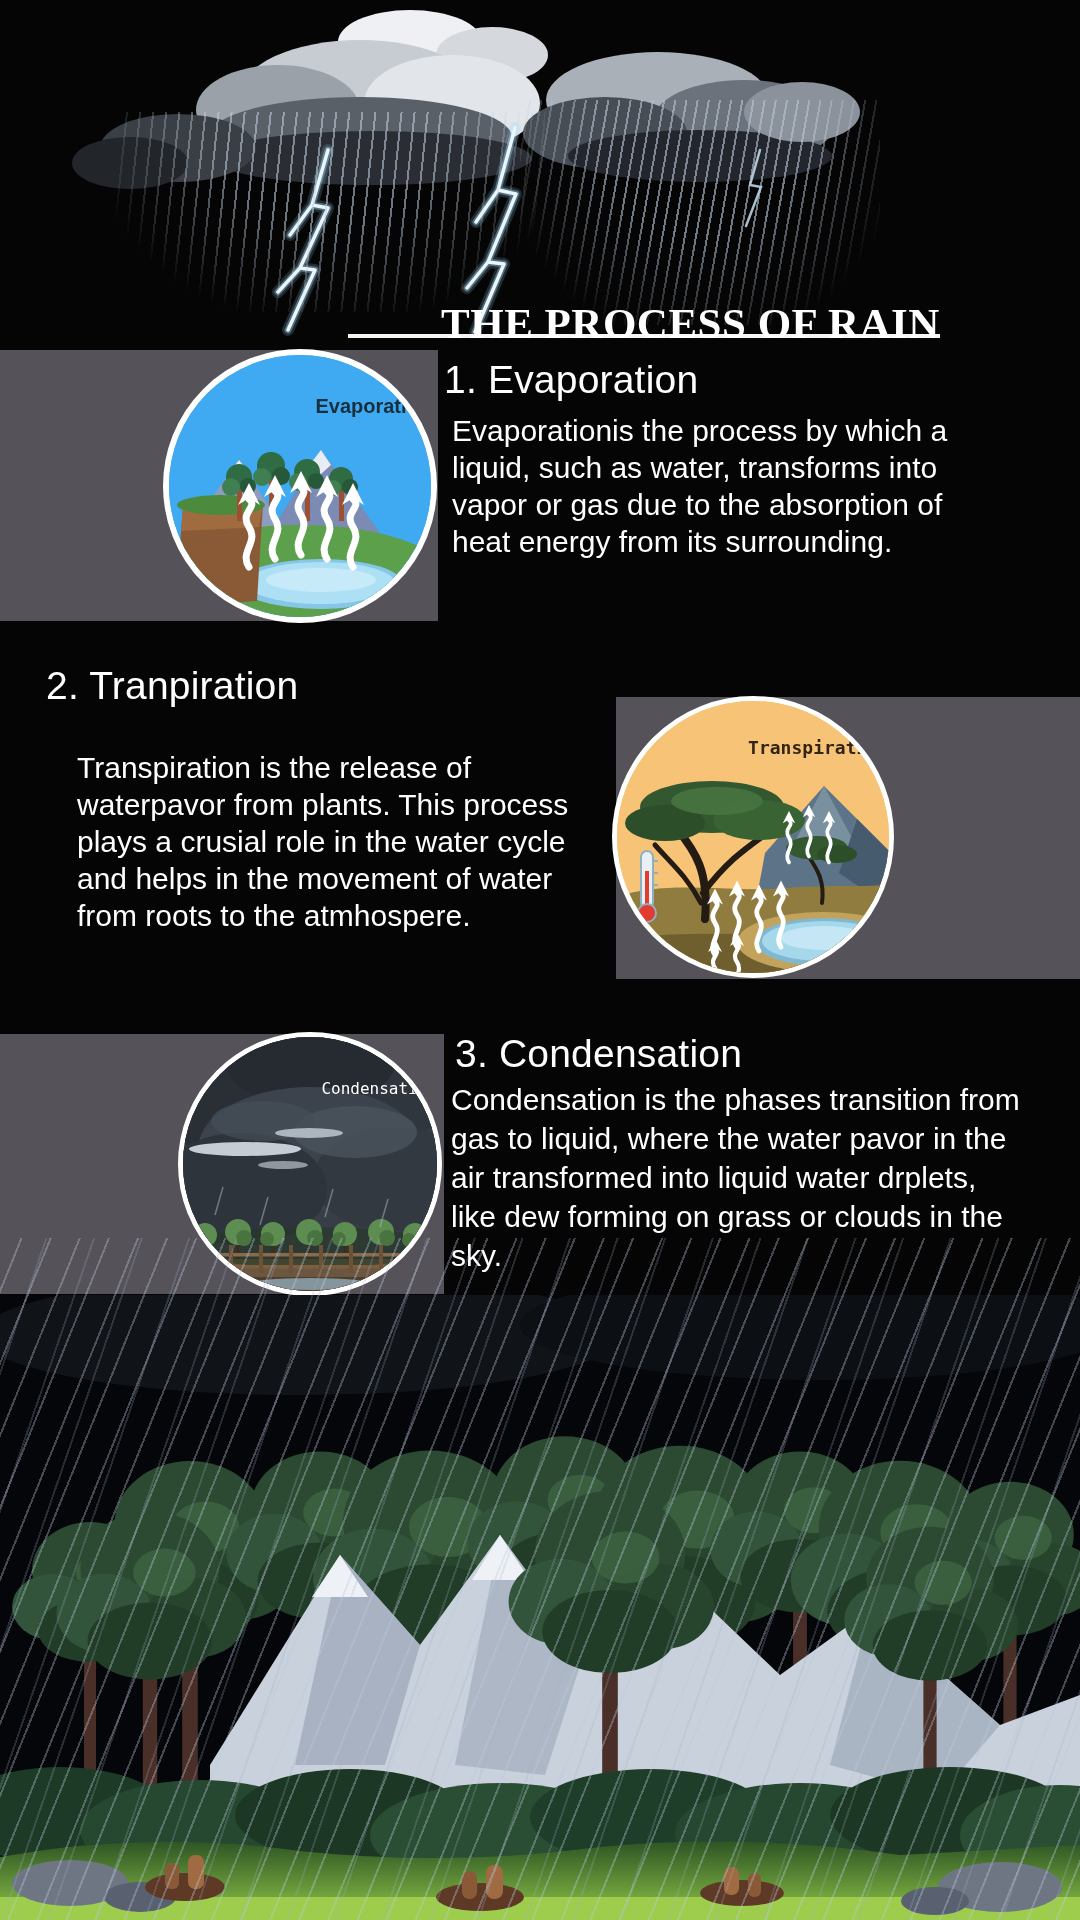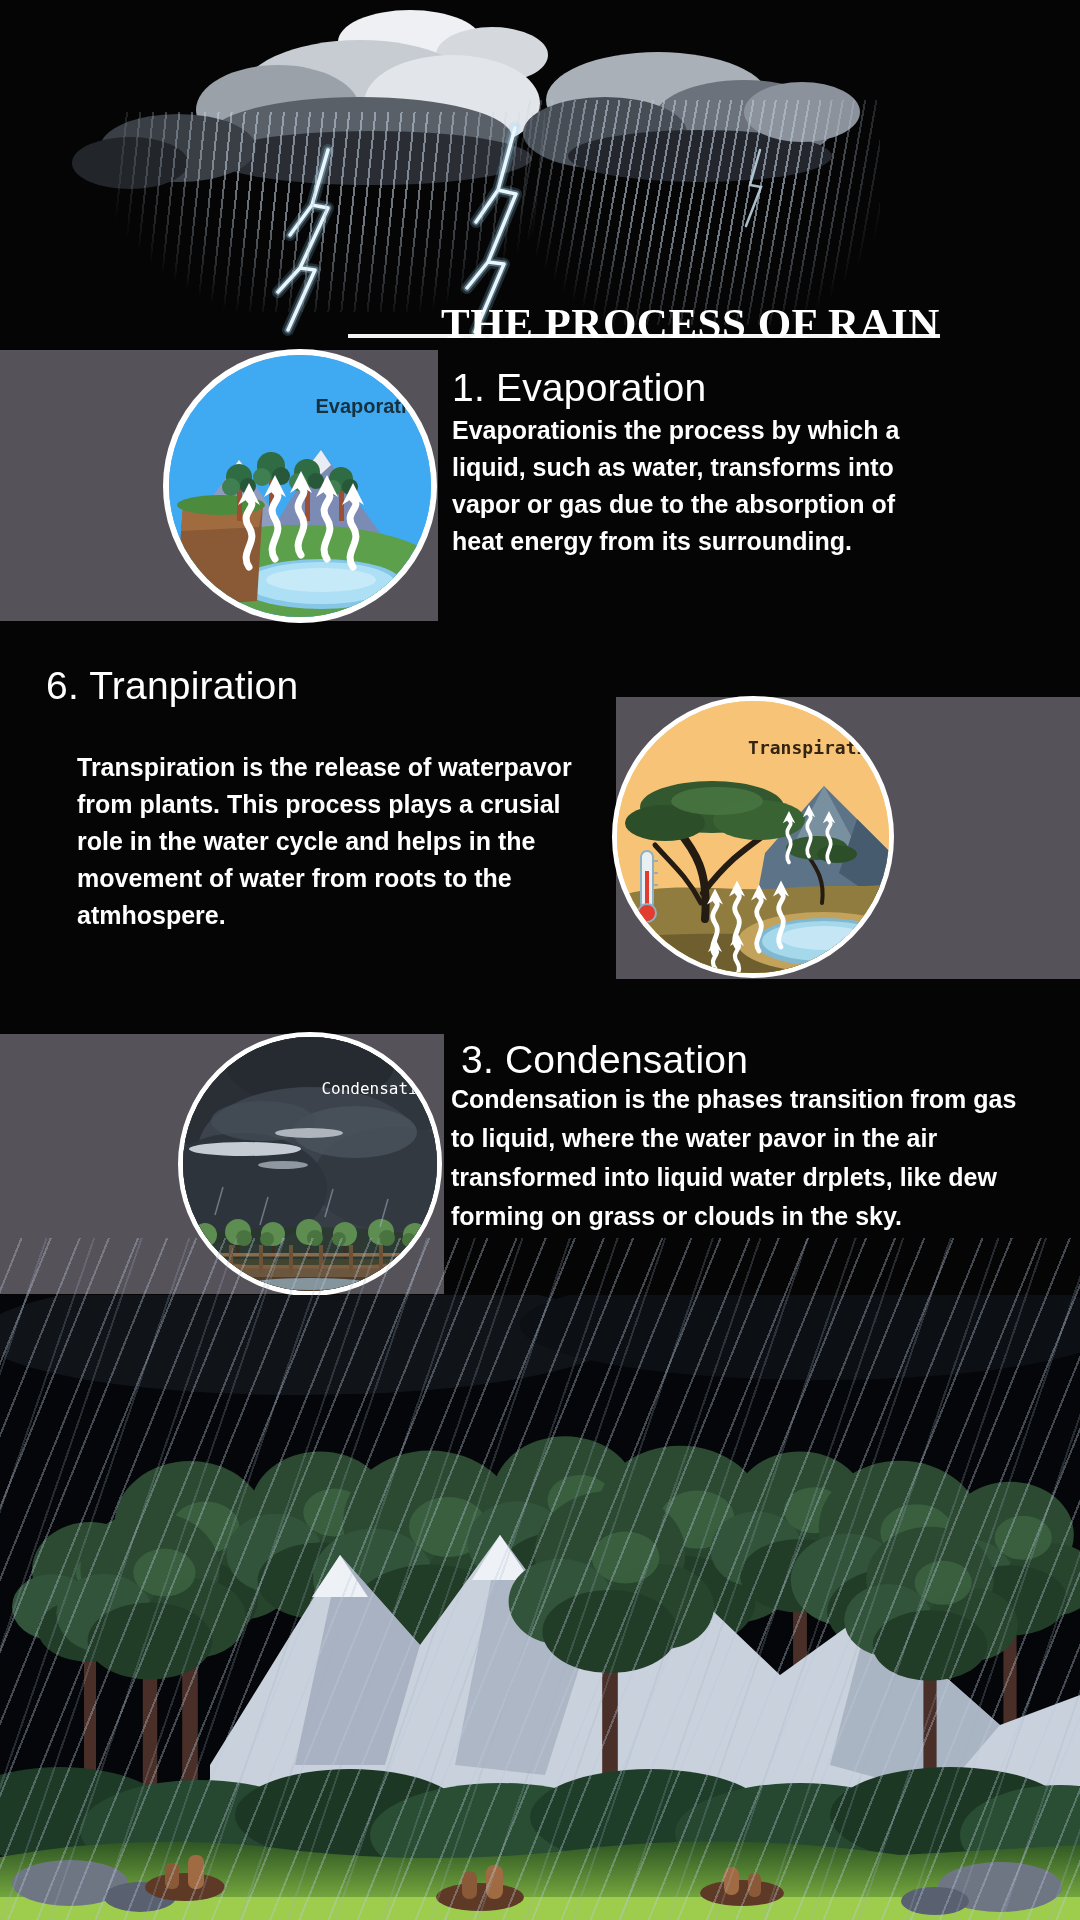--- a/index.html
+++ b/index.html
@@ -27,21 +27,21 @@
   #main-title{
     left:433px;top:294px;width:560px;
     font-family:"Liberation Serif",serif;font-weight:700;font-size:43px;line-height:44px;
     letter-spacing:.5px;white-space:nowrap;
   }
   #title-rule{left:348px;top:334px;width:592px;height:4px;background:#f4f4f4;}
   .sec-heading{font-size:39px;line-height:44px;font-weight:400;letter-spacing:.2px;white-space:nowrap;}
   #heading-1{left:436px;top:350px;}
   #heading-2{left:46px;top:664px;}
   #heading-3{left:449px;top:1026px;}
-  .sec-body{font-size:25px;line-height:37px;font-weight:700;}
+  .sec-body{font-size:30px;line-height:37px;font-weight:400;}
   #body-1{left:452px;top:412px;width:500px;}
   #body-2{left:62px;top:734px;width:524px;}
   #body-3{left:451px;top:1080px;width:578px;line-height:39px;}
   
   .band{background:#55525a;}
   #band-1{left:0;top:350px;width:438px;height:271px;}
   #band-2{left:616px;top:697px;width:464px;height:282px;}
   #band-3{left:0;top:1034px;width:444px;height:260px;}
   
   .circle{border-radius:50%;overflow:hidden;box-sizing:border-box;}
@@ -157,21 +157,21 @@
     <g>
       <use href="#evarrow" transform="translate(80,142)"></use>
       <use href="#evarrow" transform="translate(106,134)"></use>
       <use href="#evarrow" transform="translate(132,130)"></use>
       <use href="#evarrow" transform="translate(158,134)"></use>
       <use href="#evarrow" transform="translate(184,142)"></use>
     </g>
   </svg>
   <div id="label-evaporation" class="circle-label">Evaporation</div>
 </div>
-<h2 id="heading-1" class="abs sec-heading" style="margin:16px;">1. Evaporation</h2>
+<h2 id="heading-1" class="abs sec-heading" style="margin:8px;">1. Evaporation</h2>
 <p id="body-1" class="abs sec-body" style="margin:0;">Evaporationis the process by which a liquid, such as water, transforms into vapor or gas due to the absorption of heat energy from its surrounding.</p>
 
 <div id="band-2" class="abs band"></div>
 <div id="circle-transpiration" class="abs circle">
   <svg viewBox="0 0 272 272" width="272" height="272" aria-hidden="true">
     <rect width="272" height="272" fill="#f7c477"></rect>
     <g>
       <polygon points="148,152 207,85 272,150 272,208 138,206" fill="#5d7488"></polygon>
       <polygon points="207,85 242,150 172,152" fill="#78909f"></polygon>
       <polygon points="240,118 272,150 272,206 222,172" fill="#465b6e"></polygon>
@@ -225,21 +225,21 @@
       <use href="#trarrow" transform="translate(98,246) scale(.7)"></use>
     </g>
     <g>
       <use href="#trarrow" transform="translate(172,118) scale(.62)"></use>
       <use href="#trarrow" transform="translate(192,112) scale(.62)"></use>
       <use href="#trarrow" transform="translate(212,118) scale(.62)"></use>
     </g>
   </svg>
   <div id="label-transpiration" class="circle-label">Transpiration</div>
 </div>
-<h2 id="heading-2" class="abs sec-heading" style="margin:0;">6. Tranpiration</h2>
+<h2 id="heading-2" class="abs sec-heading" style="margin:0;">2. Tranpiration</h2>
 <p id="body-2" class="abs sec-body" style="margin:15px;">Transpiration is the release of waterpavor from plants. This process plays a crusial role in the water cycle and helps in the movement of water from roots to the atmhospere.</p>
 
 <div id="band-3" class="abs band"></div>
 <div id="circle-condensation" class="abs circle">
   <svg viewBox="0 0 254 254" width="254" height="254" aria-hidden="true">
     <rect width="254" height="254" fill="#383e46"></rect>
     <g>
       <ellipse cx="40" cy="60" rx="92" ry="52" fill="#2a2f36"></ellipse>
       <ellipse cx="190" cy="48" rx="92" ry="56" fill="#30363e"></ellipse>
       <ellipse cx="127" cy="28" rx="84" ry="40" fill="#262b31"></ellipse>
@@ -309,21 +309,21 @@
     <ellipse cx="127" cy="247" rx="62" ry="6" fill="#8fa5b2" opacity=".85"></ellipse>
     <g stroke="#aebccb" stroke-width="1.5" opacity=".5">
       <line x1="40" y1="150" x2="32" y2="178"></line>
         <line x1="85" y1="160" x2="77" y2="188"></line>
       <line x1="150" y1="152" x2="142" y2="180"></line>
         <line x1="205" y1="162" x2="197" y2="190"></line>
     </g>
   </svg>
   <div id="label-condensation" class="circle-label">Condensation</div>
 </div>
-<h2 id="heading-3" class="abs sec-heading" style="margin:12px;">3. Condensation</h2>
+<h2 id="heading-3" class="abs sec-heading" style="margin:6px;">3. Condensation</h2>
 <p id="body-3" class="abs sec-body" style="margin:0;">Condensation is the phases transition from gas to liquid, where the water pavor in the air transformed into liquid water drplets, like dew forming on grass or clouds in the sky.</p>
 
 <svg id="scene" class="abs" viewBox="0 0 1080 625" aria-hidden="true">
   <defs>
     <linearGradient id="meadow" x1="0" y1="0" x2="0" y2="1">
       <stop offset="0" stop-color="#2e5524"></stop>
       <stop offset="1" stop-color="#8fc648"></stop>
     </linearGradient>
     <g id="tr">
       <rect x="-6" y="-20" width="12" height="170" fill="#4a2f28"></rect>

